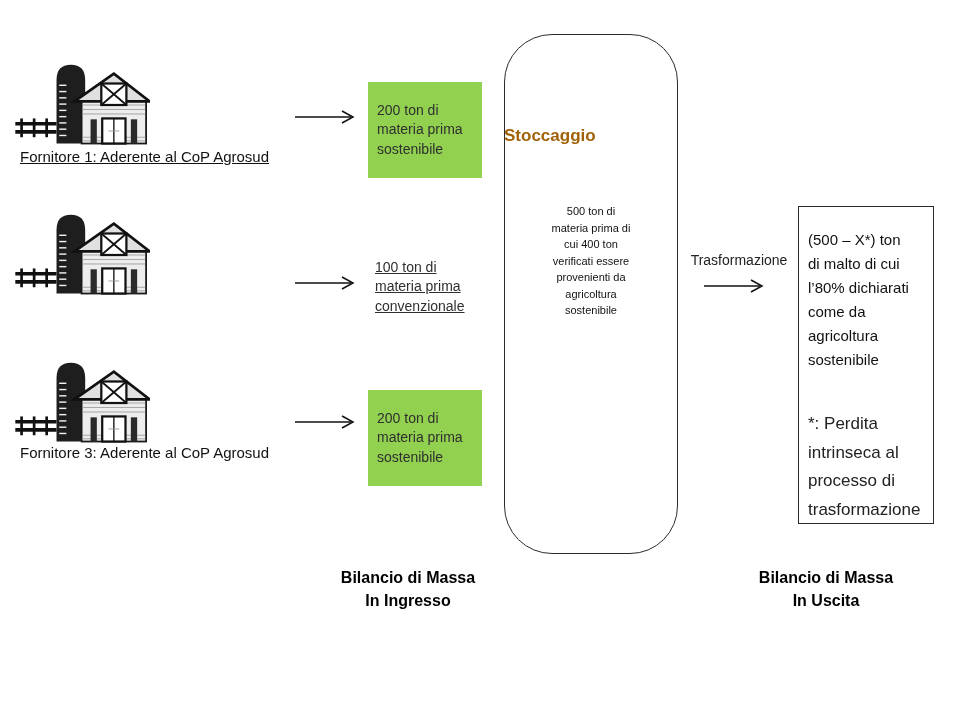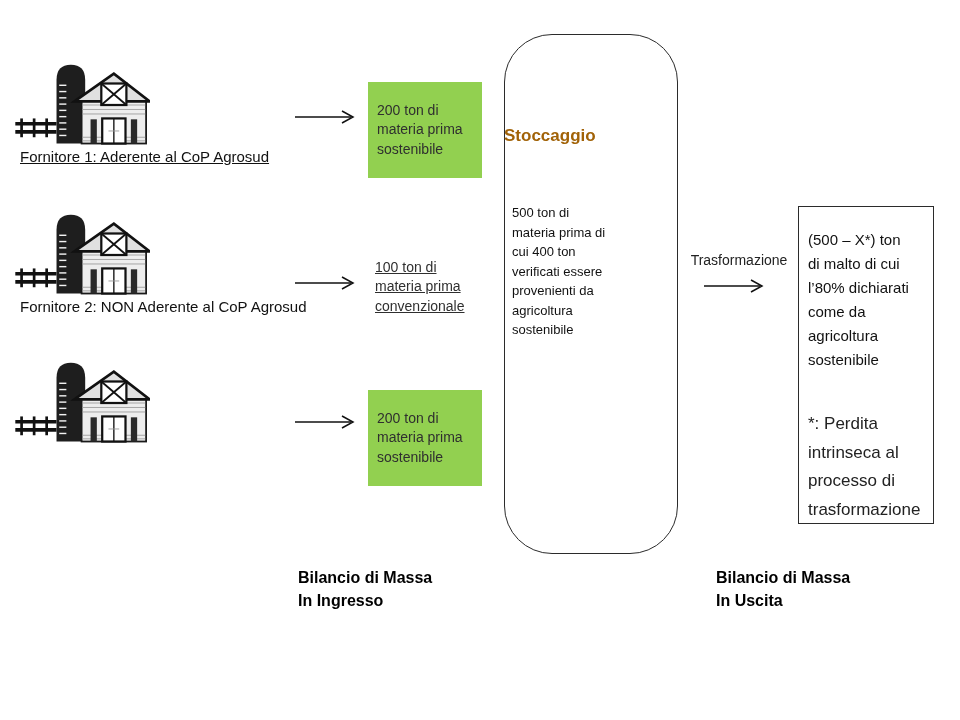--- a/index.html
+++ b/index.html
@@ -19,43 +19,43 @@
 
   .storage-box {
     left:504px; top:34px; width:174px; height:520px;
     border:1.5px solid #2b2b2b; border-radius:48px; box-sizing:border-box;
   }
   .storage-title {
     left:504px; top:78px; width:174px; text-align:left;
     font-weight:bold; font-size:17px; color:#a16207;margin-top:48px;
   }
   .storage-body {
-    left:512px; top:203px; width:158px; 
-    font-size:13px; line-height:1.5; color:#111; white-space:pre-line;
+    left:512px; top:203px; width:158px; text-align:center;
+    font-size:11px; line-height:1.5; color:#111; white-space:pre-line;
   }
 
   .transf-label {
     left:686px; top:252px; width:106px; text-align:center; font-size:14px; color:#222;
   }
 
   .output-box {
     left:798px; top:206px; width:136px; height:318px;
     border:1.5px solid #2b2b2b; box-sizing:border-box;
   }
   .output-body {
     left:808px; top:228px; width:120px;
     font-size:15px; line-height:1.6; color:#111; white-space:pre-line;
   }
   .output-footnote {
     left:808px; top:410px; width:120px;
     font-size:17px; line-height:1.68; color:#222; white-space:pre-line;
   }
 
   .caption {
-    font-weight:bold; font-size:16px; line-height:1.45; 
+    font-weight:bold; font-size:16px; line-height:1.45; text-align:center;
     color:#000; white-space:pre-line; width:220px;
   }
 </style>
 </head>
 <body>
 
 <div class="canvas">
 
   <svg class="abs" style="left:15px; top:62px;" width="135" height="86" viewBox="0 0 150 96">
     <g stroke="#111" stroke-width="4">
@@ -141,21 +141,20 @@
     <polygon points="66,44 110,13 150,44" fill="#e0e0e0" stroke="#111" stroke-width="3"></polygon>
     <rect x="96" y="24" width="28" height="24" fill="#fff" stroke="#111" stroke-width="2.5"></rect>
     <line x1="96" y1="24" x2="124" y2="48" stroke="#111" stroke-width="2"></line>
     <line x1="124" y1="24" x2="96" y2="48" stroke="#111" stroke-width="2"></line>
     <rect x="84" y="64" width="7" height="27" fill="#2a2a2a"></rect>
     <rect x="129" y="64" width="7" height="27" fill="#2a2a2a"></rect>
     <rect x="97" y="63" width="26" height="28" fill="#fff" stroke="#111" stroke-width="2.5"></rect>
     <line x1="110" y1="63" x2="110" y2="91" stroke="#111" stroke-width="1.5"></line>
     <line x1="104" y1="77" x2="116" y2="77" stroke="#999" stroke-width="1"></line>
   </svg>
-  <div class="abs supplier-label" style="left:20px; top:298px;">Fornitore 2: NON Aderente al CoP Agrosud</div>
 
   <svg class="abs" style="left:293px; top:275px;" width="66" height="16">
     <line x1="2" y1="8" x2="58" y2="8" stroke="#111" stroke-width="1.5"></line>
     <polyline points="49,2 60,8 49,14" fill="none" stroke="#111" stroke-width="1.5"></polyline>
   </svg>
 
   <div class="abs flow-text plain-flow" style="left:375px; top:258px;">100 ton di
 materia prima
 convenzionale</div>
 
@@ -192,20 +191,21 @@
     <polygon points="66,44 110,13 150,44" fill="#e0e0e0" stroke="#111" stroke-width="3"></polygon>
     <rect x="96" y="24" width="28" height="24" fill="#fff" stroke="#111" stroke-width="2.5"></rect>
     <line x1="96" y1="24" x2="124" y2="48" stroke="#111" stroke-width="2"></line>
     <line x1="124" y1="24" x2="96" y2="48" stroke="#111" stroke-width="2"></line>
     <rect x="84" y="64" width="7" height="27" fill="#2a2a2a"></rect>
     <rect x="129" y="64" width="7" height="27" fill="#2a2a2a"></rect>
     <rect x="97" y="63" width="26" height="28" fill="#fff" stroke="#111" stroke-width="2.5"></rect>
     <line x1="110" y1="63" x2="110" y2="91" stroke="#111" stroke-width="1.5"></line>
     <line x1="104" y1="77" x2="116" y2="77" stroke="#999" stroke-width="1"></line>
   </svg>
+  <div class="abs supplier-label" style="left:20px; top:444px;">Fornitore 3: Aderente al CoP Agrosud</div>
 
   <svg class="abs" style="left:293px; top:414px;" width="66" height="16">
     <line x1="2" y1="8" x2="58" y2="8" stroke="#111" stroke-width="1.5"></line>
     <polyline points="49,2 60,8 49,14" fill="none" stroke="#111" stroke-width="1.5"></polyline>
   </svg>
 
   <div class="abs flow-text green-box" style="left: 368px; top: 390px; background: rgb(146, 208, 80);">200 ton di
 materia prima
 sostenibile</div>
 

